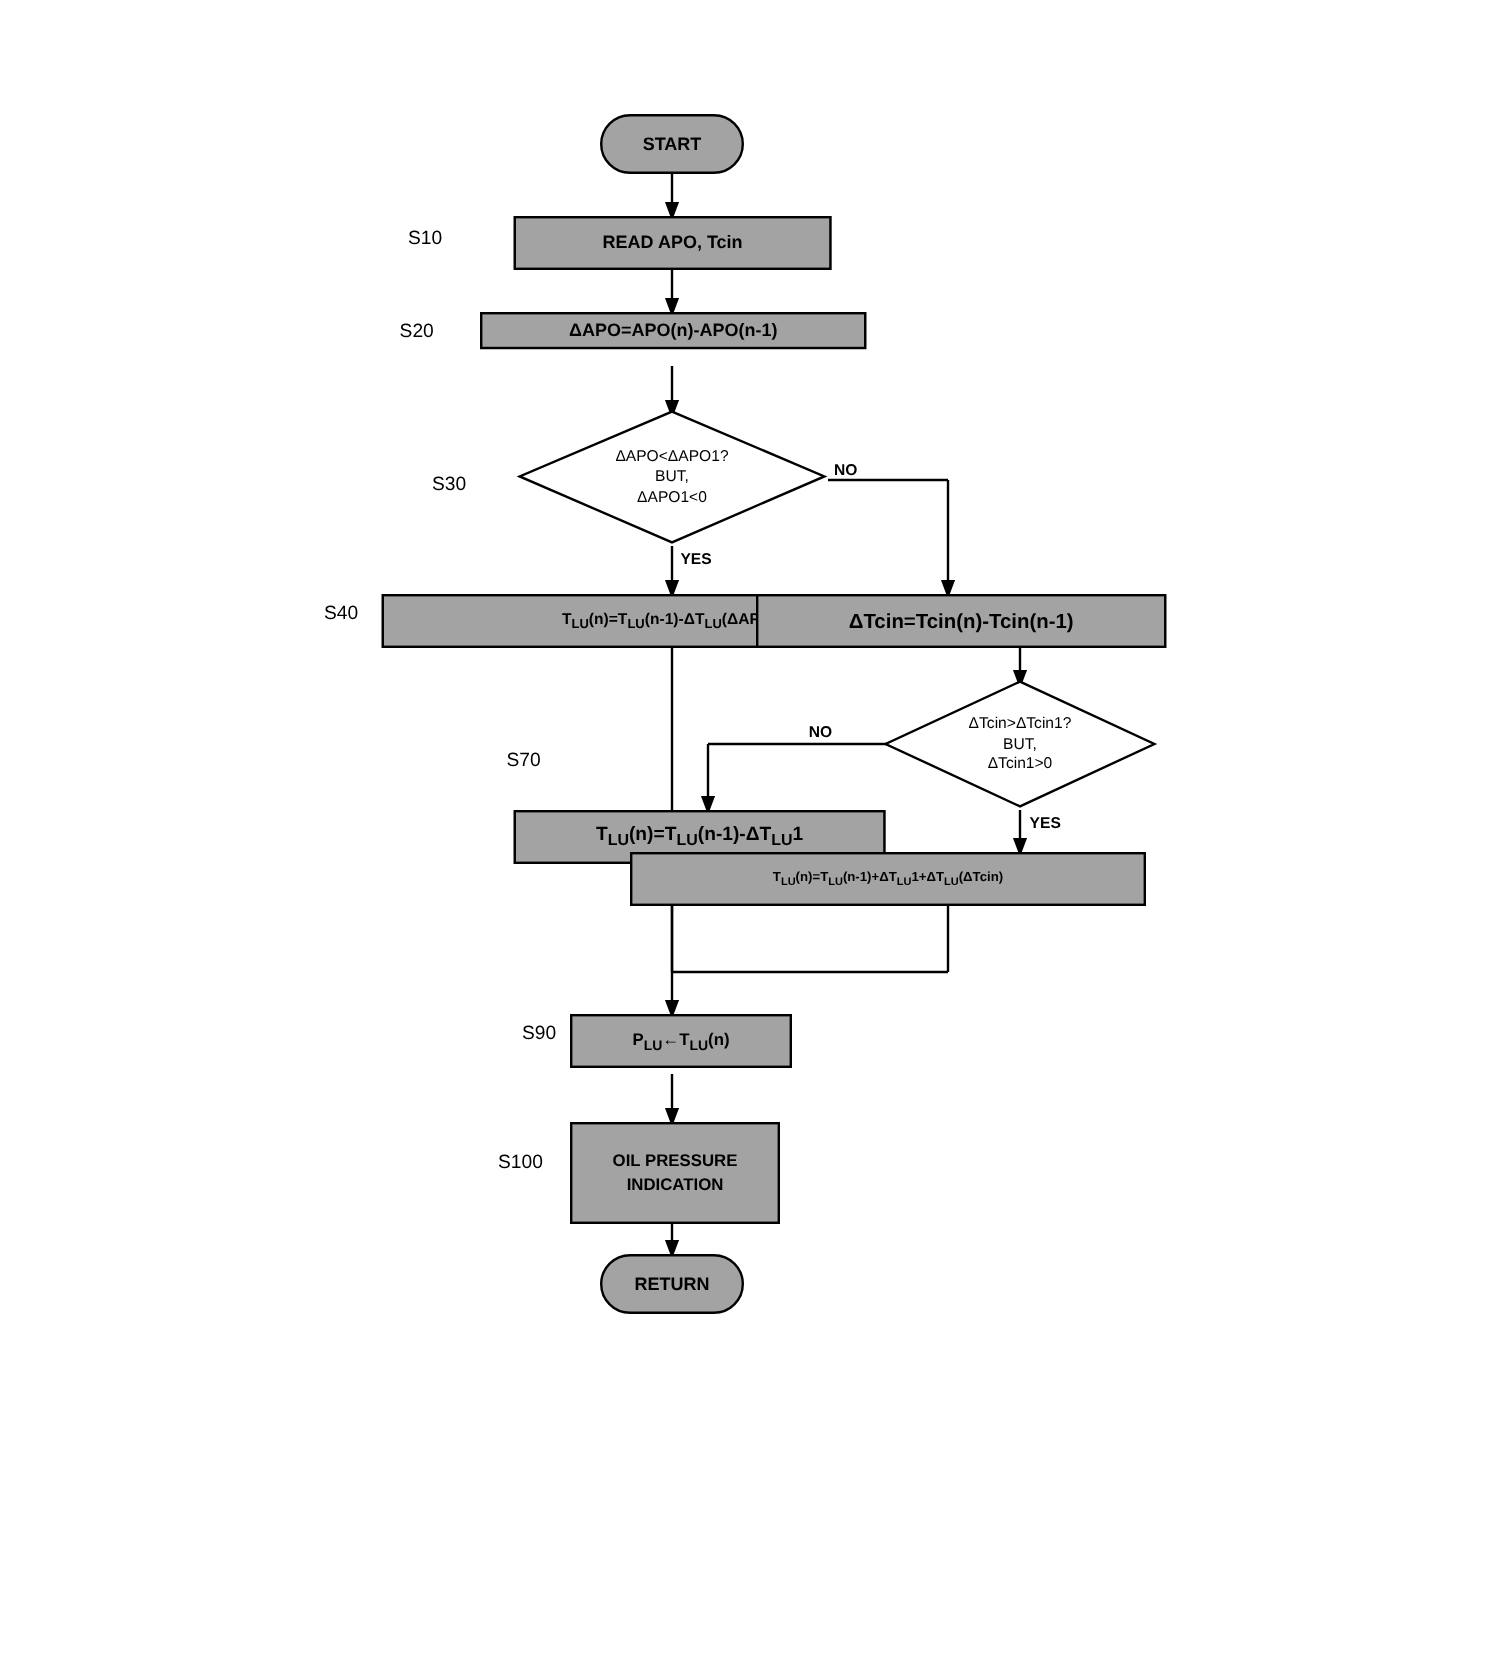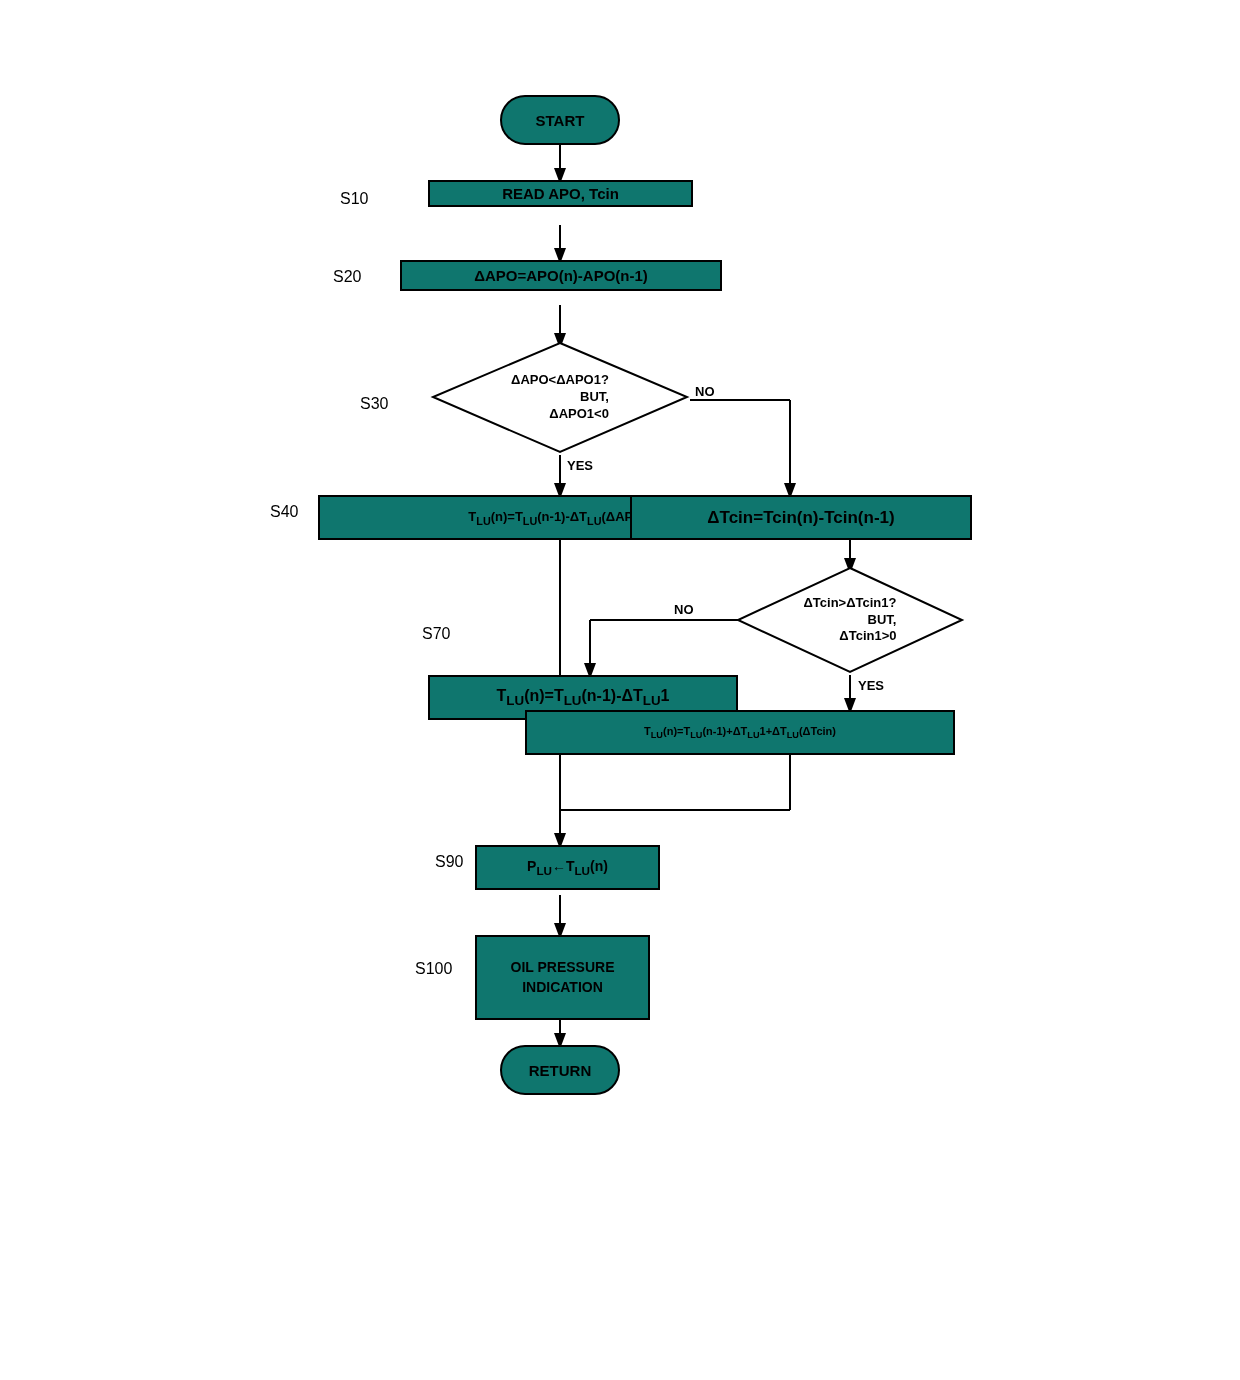--- a/index.html
+++ b/index.html
@@ -19,21 +19,21 @@
       margin-top: 40px;
     }
     .node {
       position: absolute;
       display: flex;
       align-items: center;
       justify-content: center;
       text-align: center;
       font-size: 15px;
       font-weight: bold;
-      background: #0f766e;
+      background: #a3a3a3;
     }
     .rounded-rect {
       border: 2px solid #000;
       border-radius: 28px;
     }
     .rect {
       border: 2px solid #000;
       border-radius: 0;
     }
     .diamond {
@@ -48,23 +48,23 @@
       justify-content: center;
     }
     .diamond-inner svg {
       position: absolute;
       top: 0; left: 0;
       width: 100%; height: 100%;
     }
     .diamond-text {
       position: relative;
       z-index: 1;
-      text-align: right;
+      text-align: center;
       font-size: 13px;
-      font-weight: bold;
+      font-weight: normal;
       line-height: 1.3;
     }
     .step-label {
       position: absolute;
       font-size: 16px;
       font-weight: normal;
     }
     
     .connectors {
       position: absolute;
@@ -125,21 +125,21 @@
   </svg>
 
   <div class="node rounded-rect" style="left:330px; top:55px; width:120px; height:50px;">
     <span>START</span>
   </div>
 
   <div class="step-label" style="left:170px; top:150px;">
     <span>S10</span>
   </div>
 
-  <div class="node rect" style="left:258px; top:140px; width:265px; height:27px;text-align:center;">
+  <div class="node rect" style="left:258px; top:140px; width:265px; height:45px;text-align:center;">
     <span>READ APO, Tcin</span>
   </div>
 
   <div class="step-label" style="left:163px; top:228px;">
     <span>S20</span>
   </div>
 
   <div class="node rect" style="left:230px; top:220px; width:322px; height:31px;">
     <span>ΔAPO=APO(n)-APO(n-1)</span>
   </div>

